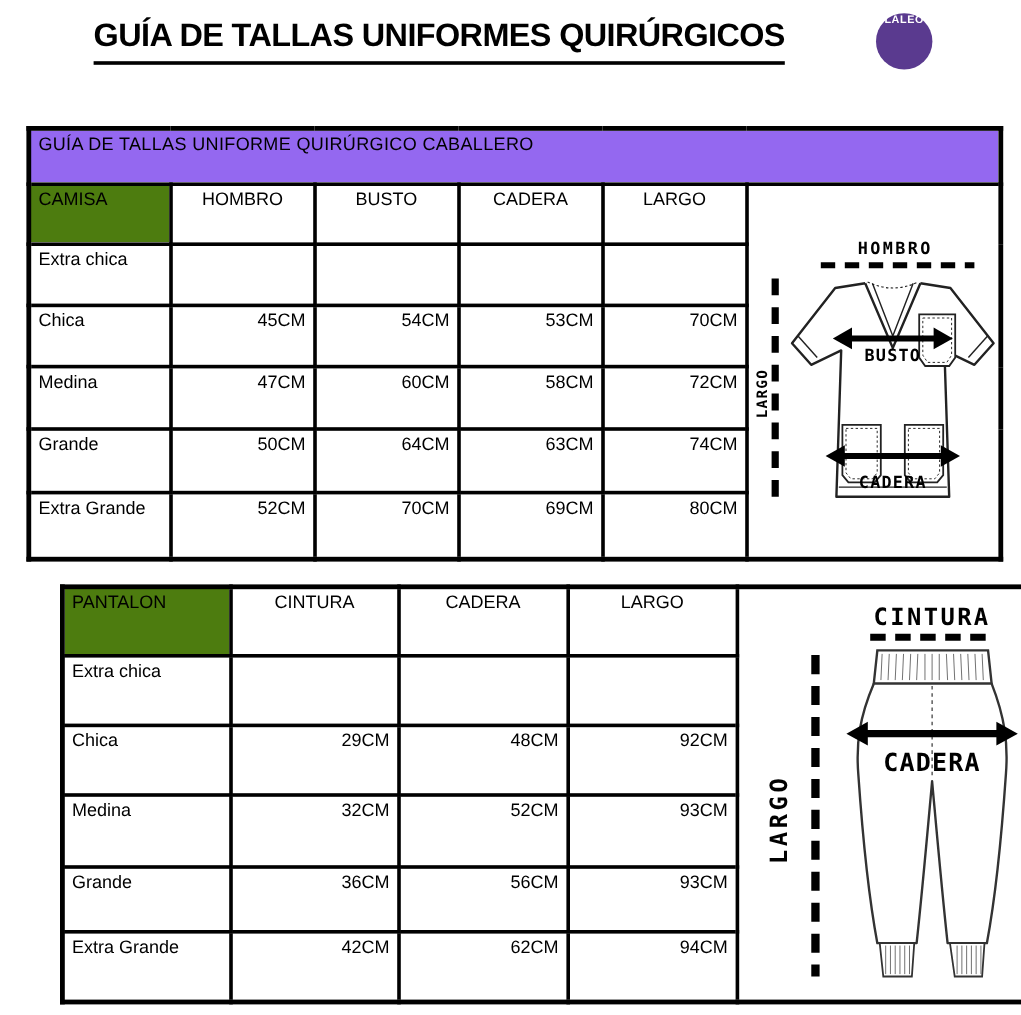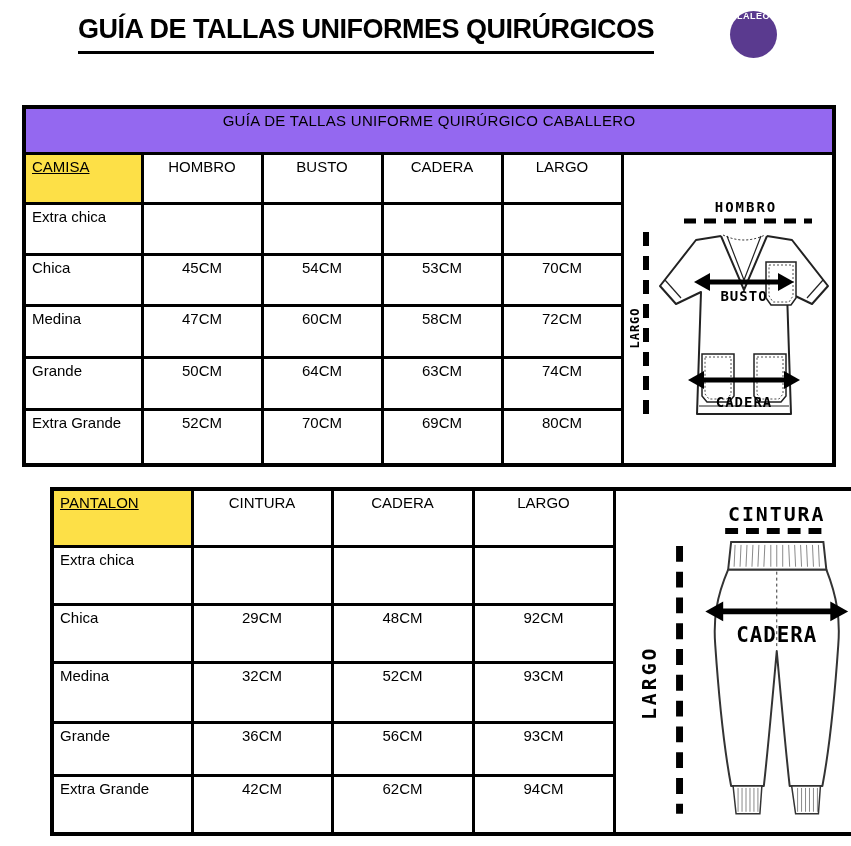--- a/index.html
+++ b/index.html
@@ -21,26 +21,26 @@
     position:absolute;border-collapse:collapse;table-layout:fixed;
     border:4px solid #000;background:#fff;
   }
   table.size-table td{
     border:3px solid #000;vertical-align:top;padding:3px 6px;
     font-size:15px;line-height:1.25;overflow:hidden;
   }
   #shirt-table{left:22px;top:105px;width:810px;}
   #pants-table{left:22px;top:487px;width:813px;margin-left:28px;}
   td.banner{
-    background:#9468F0;text-align:center;font-size:20px;letter-spacing:0.3px;
+    background:#9468F0;text-align:left;font-size:20px;letter-spacing:0.3px;
     padding-top:8px;
   }
-  td.corner{background:#fde047;font-size:14px;text-decoration:underline;}
+  td.corner{background:#4d7c0f;font-size:14px;}
   td.colhead{text-align:center;padding-top:5px;}
-  td.val{text-align:center;}
+  td.val{text-align:right;}
   td.diagram-cell{padding:0;vertical-align:middle;text-align:center;}
   .diag-label{font-family:"DejaVu Sans Mono",monospace;font-weight:bold;fill:#000;}
 </style>
 </head>
 <body>
 
 <div class="canvas">
 
   <div class="page-title">GUÍA DE TALLAS UNIFORMES QUIRÚRGICOS</div>
   <div class="brand-badge">

